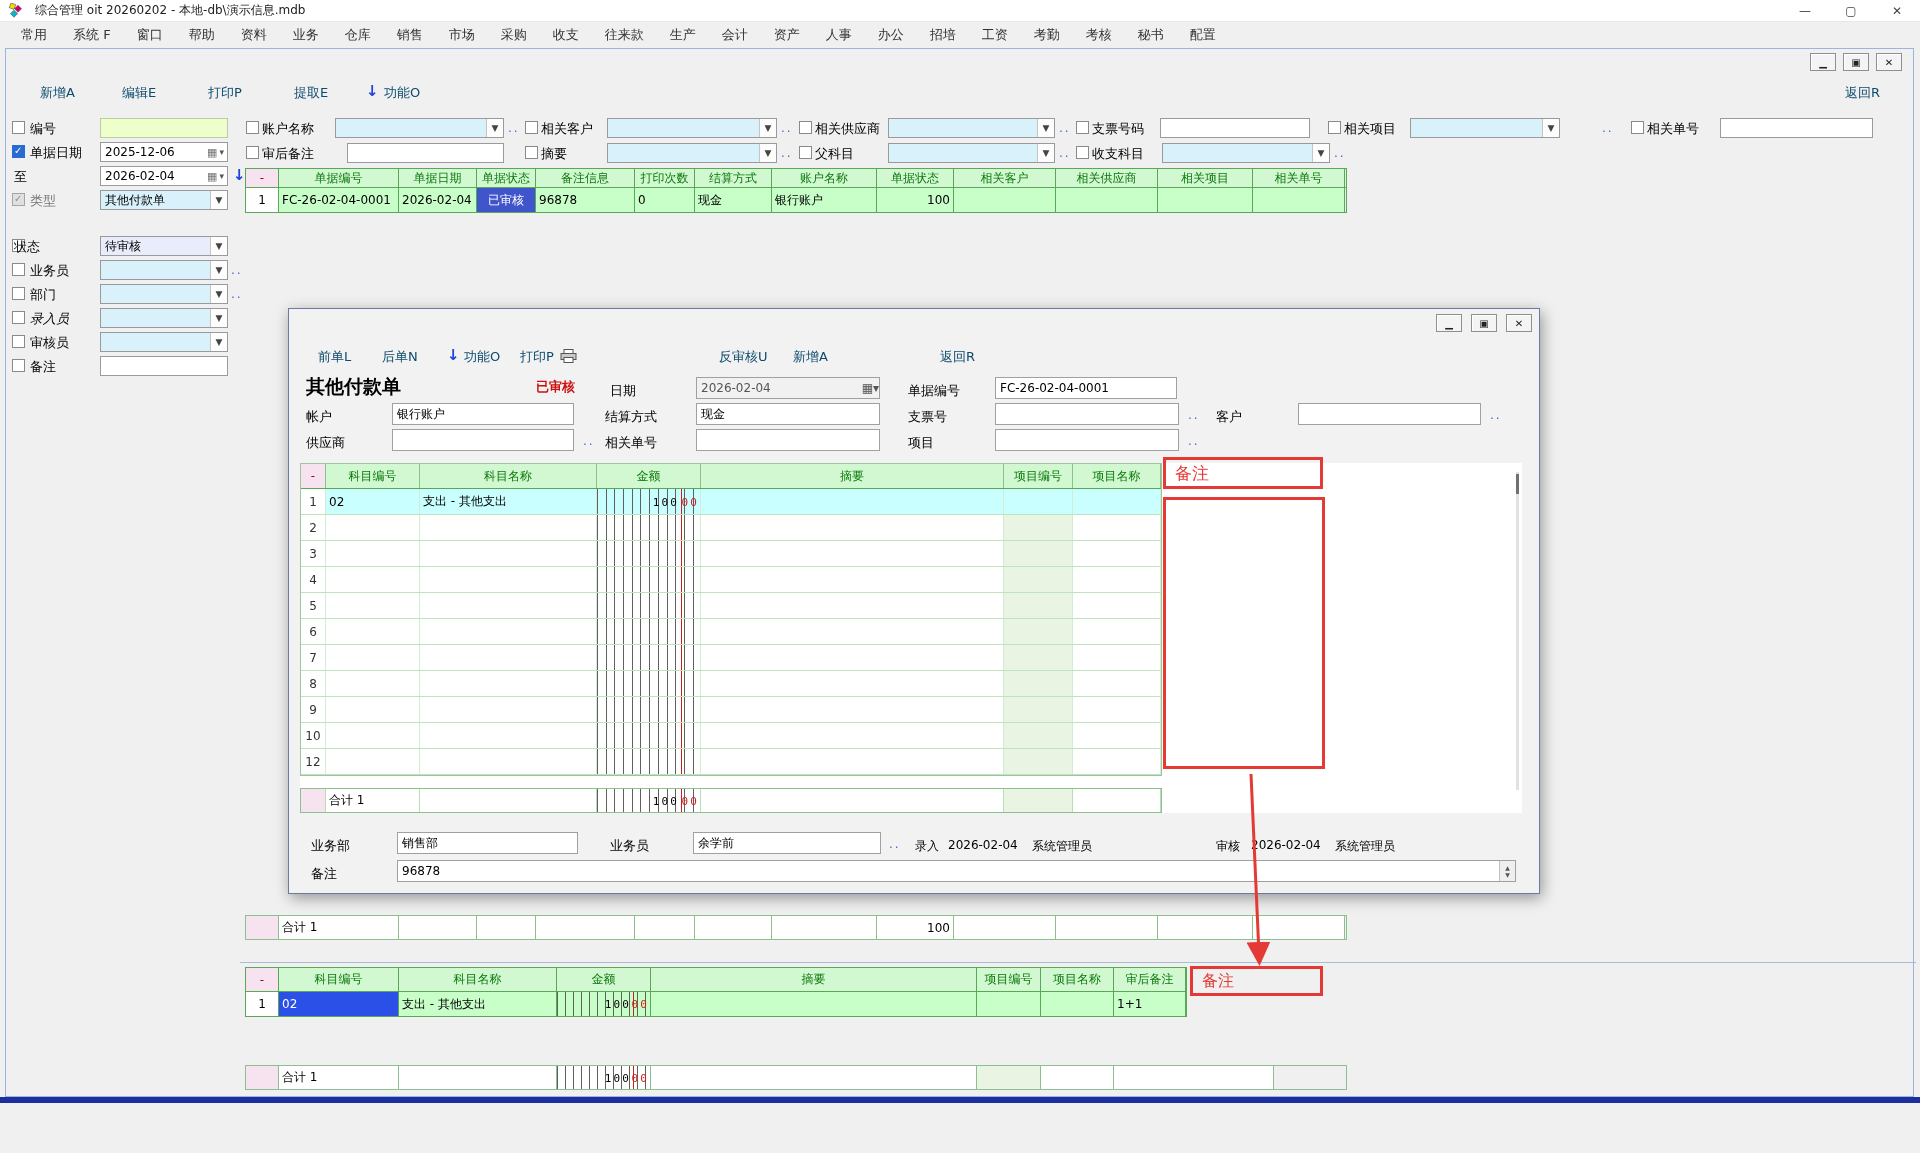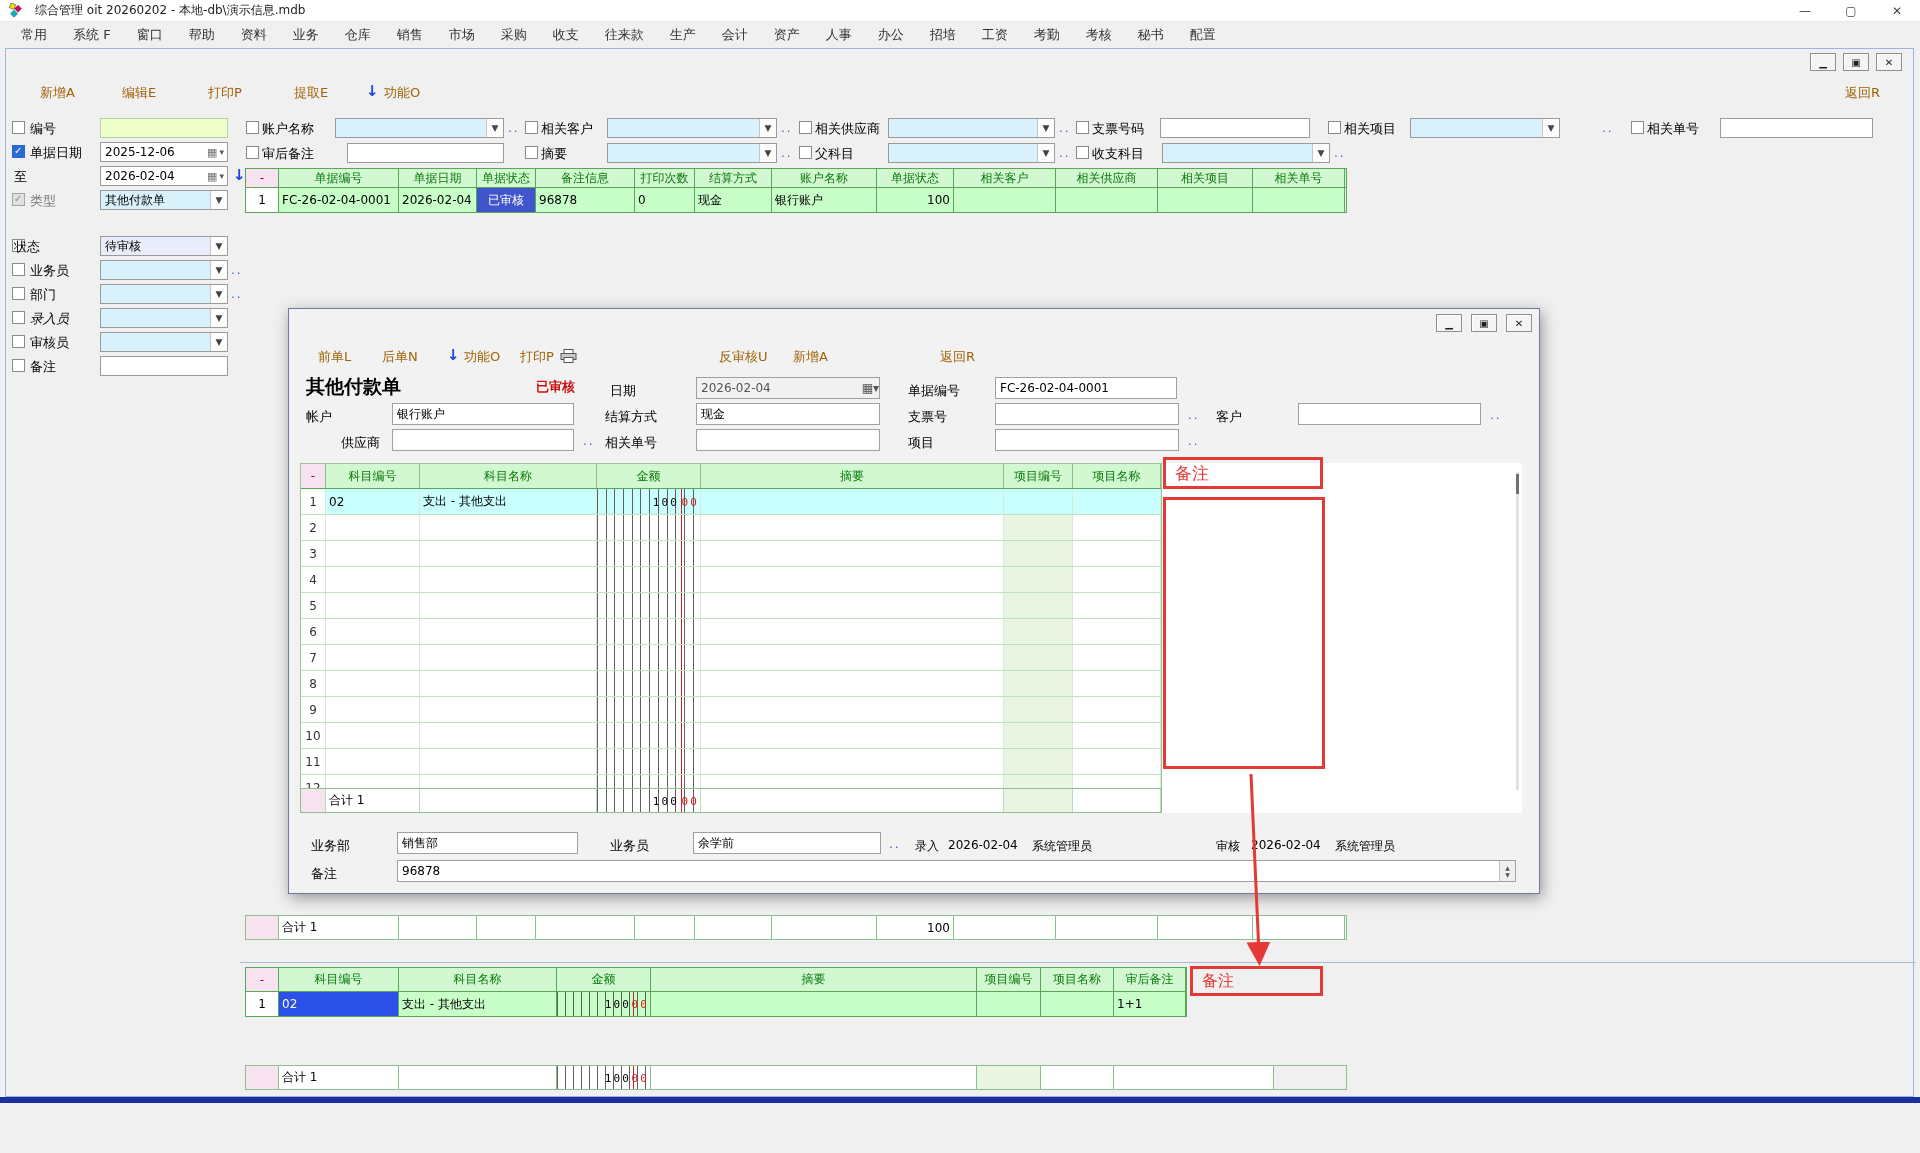--- a/index.html
+++ b/index.html
@@ -11,21 +11,21 @@
   .tb-title{margin-left:6px;font-size:12px;color:#222;white-space:nowrap;}
   .wbtns{margin-left:auto;display:flex;height:100%;}
   .wbtn{width:46px;height:100%;display:flex;align-items:center;justify-content:center;color:#444;font-size:12px;}
   .menubar{position:absolute;left:0;top:22px;width:1920px;height:26px;background:#f0f0f0;display:flex;align-items:center;padding-left:8px;box-sizing:border-box;}
   .mi{padding:0 13px;color:#333;white-space:nowrap;}
   
   .child{position:absolute;left:5px;top:48px;width:1909px;height:1049px;background:#f0f0f0;border:1px solid #9db4dc;box-sizing:border-box;}
   .ctitle{position:absolute;left:6px;top:49px;width:1907px;height:26px;background:linear-gradient(#eef3fb,#c9d9ee);display:flex;align-items:center;color:#5a5a66;font-size:13px;border-bottom:1px solid #b8c8e0;box-sizing:border-box;}
   .appico{width:16px;height:15px;margin:0 5px 0 8px;flex:0 0 auto;}
   .c3btn{width:26px;height:18px;background:#f4f4f4;border:1px solid #8f8f8f;box-shadow:inset 1px 1px 0 #ffffff;display:flex;align-items:center;justify-content:center;font-size:10px;color:#222;box-sizing:border-box;position:absolute;}
-  .tlink{position:absolute;color:#a16207;font-size:13px;white-space:nowrap;}
+  .tlink{position:absolute;color:#0c4a6e;font-size:13px;white-space:nowrap;}
   .bluedown{position:absolute;color:#2244dd;font-weight:bold;font-size:15px;line-height:15px;}
   
   .cb{position:absolute;width:13px;height:13px;background:#fff;border:1px solid #8a8a8a;box-sizing:border-box;}
   .cb.on{background:#2a6bd3;border-color:#2a6bd3;}
   .cb.on::after{content:"✓";color:#fff;font-size:10px;position:absolute;left:1px;top:-1px;}
   .cb.dis{background:#e0e0e0;border-color:#a5a5a5;}
   .cb.dis::after{content:"✓";color:#8f8f8f;font-size:10px;position:absolute;left:1px;top:-1px;}
   .lb{position:absolute;font-size:13px;white-space:nowrap;}
   .fld{position:absolute;height:20px;box-sizing:border-box;border:1px solid #9a9a9a;background:#fff;font-size:12px;display:flex;align-items:center;padding-left:4px;white-space:nowrap;overflow:hidden;}
   .fld.cy{background:#d9f1fb;}
@@ -398,21 +398,21 @@
   <div class="fi" style="left:696px;top:403px;width:184px;">
       <span>现金</span>
     </div>
   <span class="lb" style="left:908px;top:408px;">支票号</span>
   <div class="fi" style="left:995px;top:403px;width:184px;"></div>
   <span class="dots" style="left:1188px;top:408px;">..</span>
   <span class="lb" style="left:1216px;top:408px;">客户</span>
   <div class="fi" style="left:1298px;top:403px;width:183px;"></div>
   <span class="dots" style="left:1490px;top:408px;">..</span>
 
-  <span class="lb" style="left:306px;top:434px;margin-left:35px;">供应商</span>
+  <span class="lb" style="left:306px;top:434px;">供应商</span>
   <div class="fi" style="left:392px;top:429px;width:182px;"></div>
   <span class="dots" style="left:583px;top:434px;">..</span>
   <span class="lb" style="left:605px;top:434px;">相关单号</span>
   <div class="fi" style="left:696px;top:429px;width:184px;"></div>
   <span class="lb" style="left:908px;top:434px;">项目</span>
   <div class="fi" style="left:995px;top:429px;width:184px;"></div>
   <span class="dots" style="left:1188px;top:434px;">..</span>
 
   <div class="abs" style="left:300px;top:463px;width:1222px;height:350px;background:#fff;"></div>
   <div class="gridwrap">
@@ -530,32 +530,20 @@
         <div class="gc g3 amt" style="--sp:8.7px;--rl:18px;">
           <span class="lines"></span>
           <span class="rl"></span>
         </div>
         <div class="gc g4"></div>
         <div class="gc pe g5"></div>
         <div class="gc g6"></div>
       </div>
     <div class="grow">
         <div class="gc seq g0">10</div>
-        <div class="gc g1"></div>
-        <div class="gc g2"></div>
-        <div class="gc g3 amt" style="--sp:8.7px;--rl:18px;">
-          <span class="lines"></span>
-          <span class="rl"></span>
-        </div>
-        <div class="gc g4"></div>
-        <div class="gc pe g5"></div>
-        <div class="gc g6"></div>
-      </div>
-    <div class="grow">
-        <div class="gc seq g0">11</div>
         <div class="gc g1"></div>
         <div class="gc g2"></div>
         <div class="gc g3 amt" style="--sp:8.7px;--rl:18px;">
           <span class="lines"></span>
           <span class="rl"></span>
         </div>
         <div class="gc g4"></div>
         <div class="gc pe g5"></div>
         <div class="gc g6"></div>
       </div>

